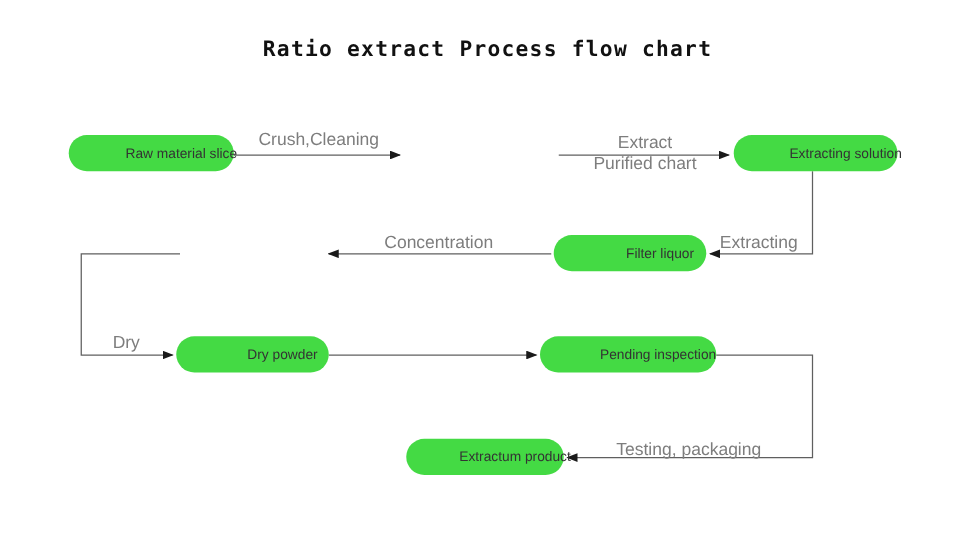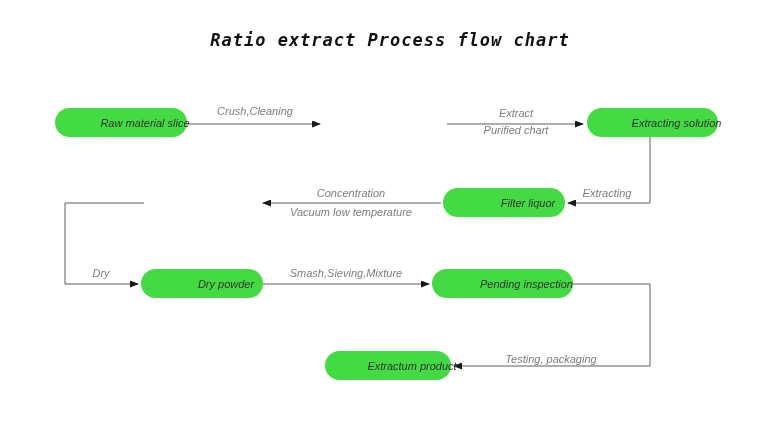--- a/index.html
+++ b/index.html
@@ -1,40 +1,39 @@
 <!DOCTYPE html>
 <html style="--node-fill: #44da44; --node-text: #333333; --line-color: #5f5f5f; --edge-label-color: #7d7d7d; --title-color: #111111;"><head>
 <meta charset="utf-8">
 <style>
   html,body{margin:0;padding:0;background:#ffffff;}
   .canvas{
     position:relative;width:756px;height:436px;background:#ffffff;overflow:hidden;
     font-family:"Liberation Sans",sans-serif;
-    font-style:italic;
   }
   .title{
     position:absolute;left:0;top:30px;width:780px;margin:0;
     text-align:center;
     font-family:"DejaVu Sans Mono",monospace;
     font-weight:bold;font-size:17px;letter-spacing:1px;
     color:var(--title-color,#111111);
   }
   .wires{position:absolute;left:0;top:0;}
   .wires polyline{fill:none;stroke:var(--line-color,#5f5f5f);stroke-width:1;}
   .node{
     position:absolute;height:29px;border-radius:14.5px;
     background:var(--node-fill,#44da44);
     display:flex;align-items:center;justify-content:center;
   }
   .node span{
     font-size:11px;color:var(--node-text,#333333);white-space:nowrap;margin-left:48px;
   }
   .edge-label{
     position:absolute;transform:translateX(-50%);
-    font-size:11px;line-height:15px;color:var(--edge-label-color,#7d7d7d);
+    font-size:14px;line-height:15px;color:var(--edge-label-color,#7d7d7d);
     white-space:nowrap;text-align:right;
   }
 </style>
 </head>
 <body>
 
 <div class="canvas">
 
   <h1 class="title">Ratio extract Process flow chart</h1>
 
@@ -70,18 +69,16 @@
   </div>
   <div class="node" style="left:325px;top:351px;width:126px">
     <span>Extractum product</span>
   </div>
 
   <div class="edge-label" style="left:255px;top:104px">Crush,Cleaning</div>
   <div class="edge-label" style="left:516px;top:106px">Extract</div>
   <div class="edge-label" style="left:516px;top:123px">Purified chart</div>
   <div class="edge-label" style="left:607px;top:186px">Extracting</div>
   <div class="edge-label" style="left:351px;top:186px">Concentration</div>
-  <div class="edge-label" style="left:351px;top:205px">Vacuum low temperature</div>
   <div class="edge-label" style="left:101px;top:266px">Dry</div>
-  <div class="edge-label" style="left:346px;top:266px">Smash,Sieving,Mixture</div>
   <div class="edge-label" style="left:551px;top:352px">Testing, packaging</div>
 
 </div>
 
 </body></html>

